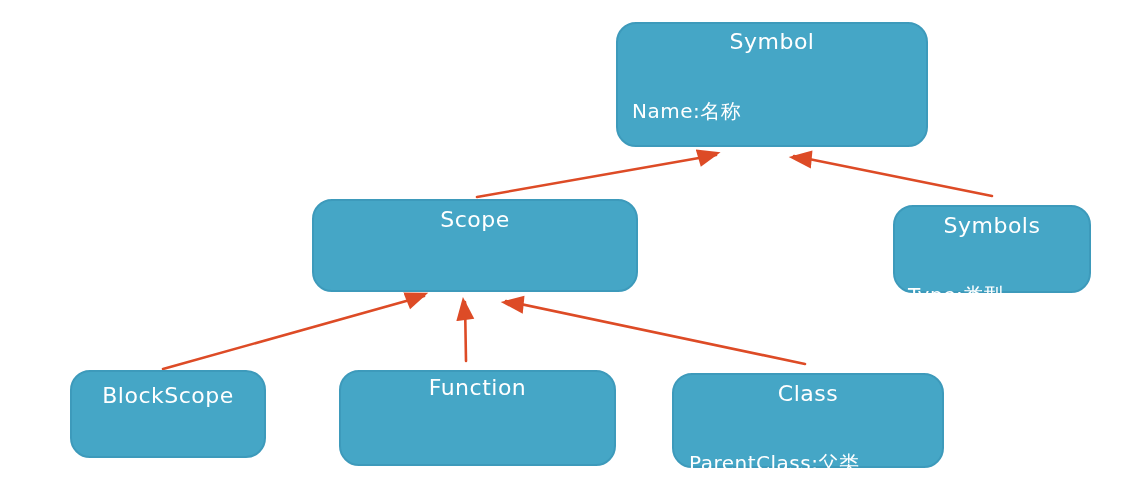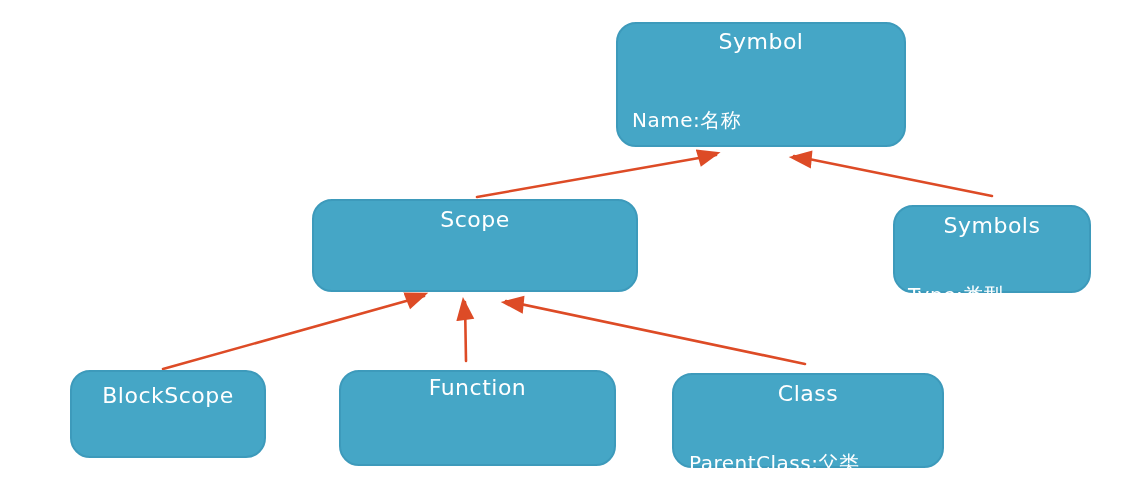--- a/index.html
+++ b/index.html
@@ -50,21 +50,21 @@
     font-size:22px;
     line-height:1.3;
     white-space:nowrap;
   }
   .node .line{
     font-size:20px;
     line-height:1.45;
     white-space:nowrap;
     margin-top:40px;
   }
-  .n-symbol{ left:616px; top:22px;  width:290px; height:125px; padding:4px 14px 6px;gap:9px; }
+  .n-symbol{ left:616px; top:22px;  width:312px; height:125px; padding:4px 14px 6px; }
   .n-scope{  left:312px; top:199px; width:326px; height:93px;  padding:5px 14px 9px; justify-content:space-between; }
   .n-variable{ left:893px; top:205px; width:198px; height:88px; padding:5px 13px 9px; justify-content:space-between; }
   .n-blockscope{ left:70px; top:370px; width:196px; height:88px; padding:10px 14px; }
   .n-function{ left:339px; top:370px; width:277px; height:96px; padding:2px 13px 6px;align-items:center; }
   .n-class{ left:672px; top:373px; width:272px; height:95px; padding:5px 15px 10px; justify-content:space-between; }
 </style>
 </head>
 <body>
 
 <div class="canvas">

